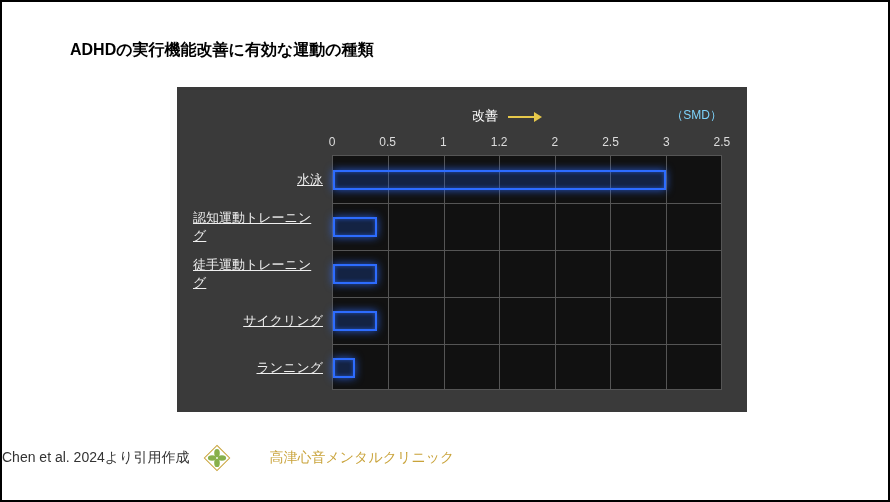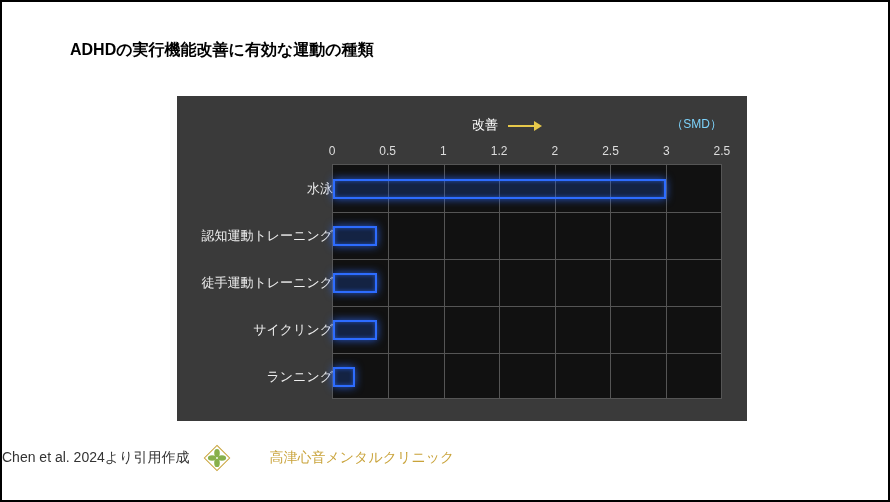--- a/index.html
+++ b/index.html
@@ -15,21 +15,21 @@
     position: absolute;
     top: 38px;
     left: 68px;
     font-size: 16px;
     font-weight: bold;
     color: #000;
     text-align: center;
   }
   .chart-panel {
     position: absolute;
-    top: 94px;
+    top: 85px;
     left: 175px;
     width: 570px;
     height: 325px;
     background: #3a3a3a;
     padding: 20px 25px 20px 15px;
   }
   .chart-top {
     position: relative;
     height: 48px;
   }
@@ -107,22 +107,24 @@
     background: #555;
   }
   .row {
     position: absolute;
     left: -140px;
     width: 140px;
     height: 47px;
     display: flex;
     align-items: center;
     justify-content: flex-end;
+    padding-right: 10px;
     font-size: 13px;
     color: #eee;
+    text-decoration: underline;
   }
   .bar {
     position: absolute;
     height: 20px;
     background: rgba(30,90,220,0.25);
     border: 2px solid #2d6cff;
     box-shadow: 0 0 8px rgba(45,108,255,0.8), inset 0 0 4px rgba(45,108,255,0.6);
   }
   .footer {
     position: absolute;

